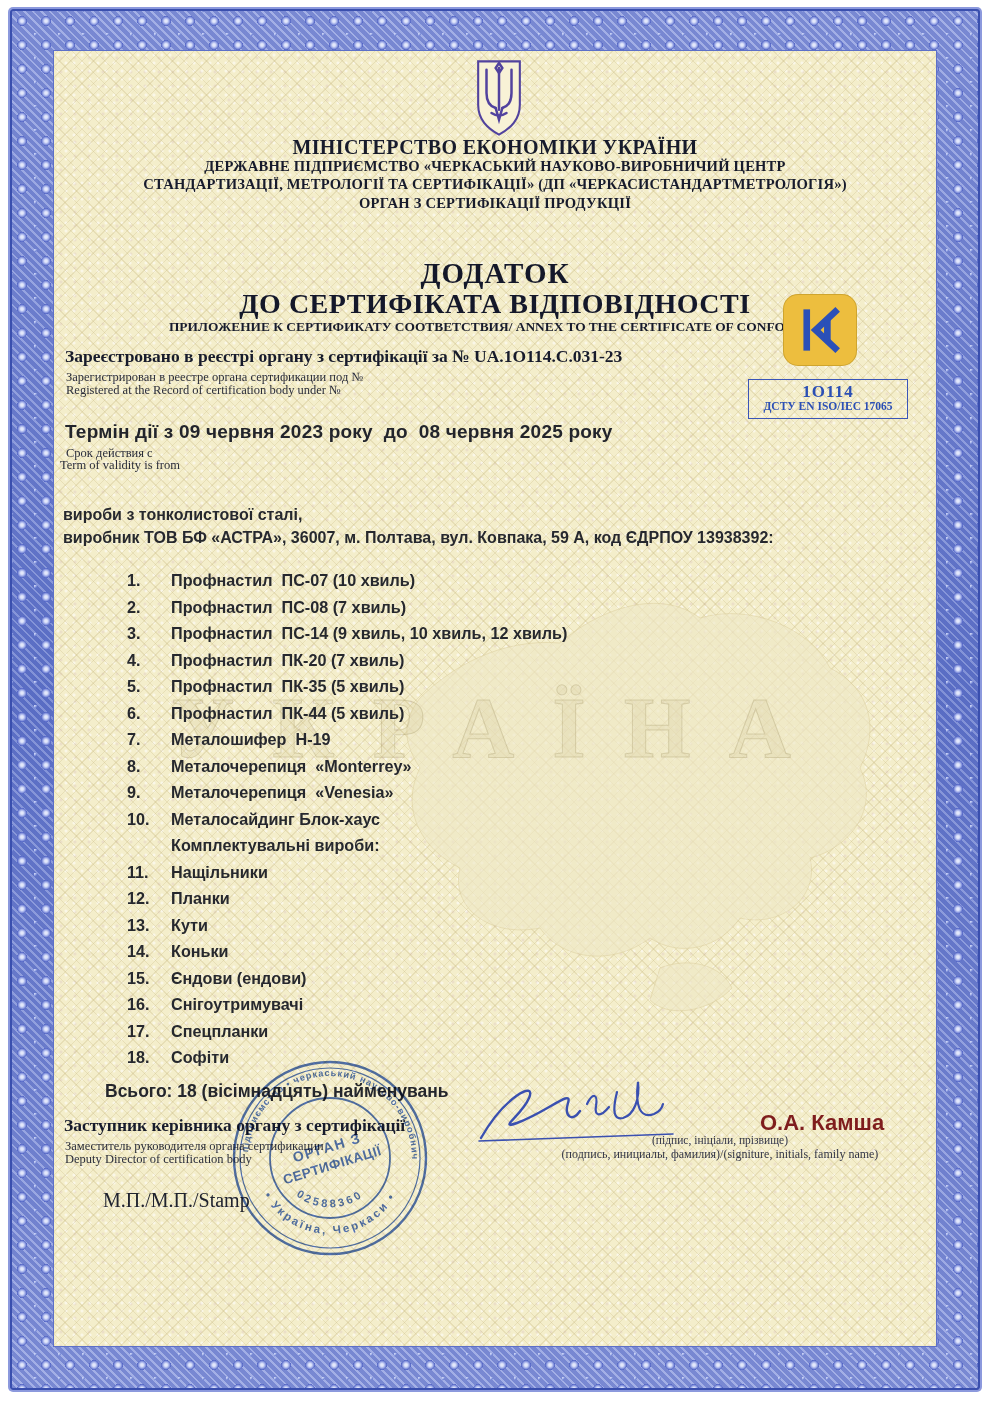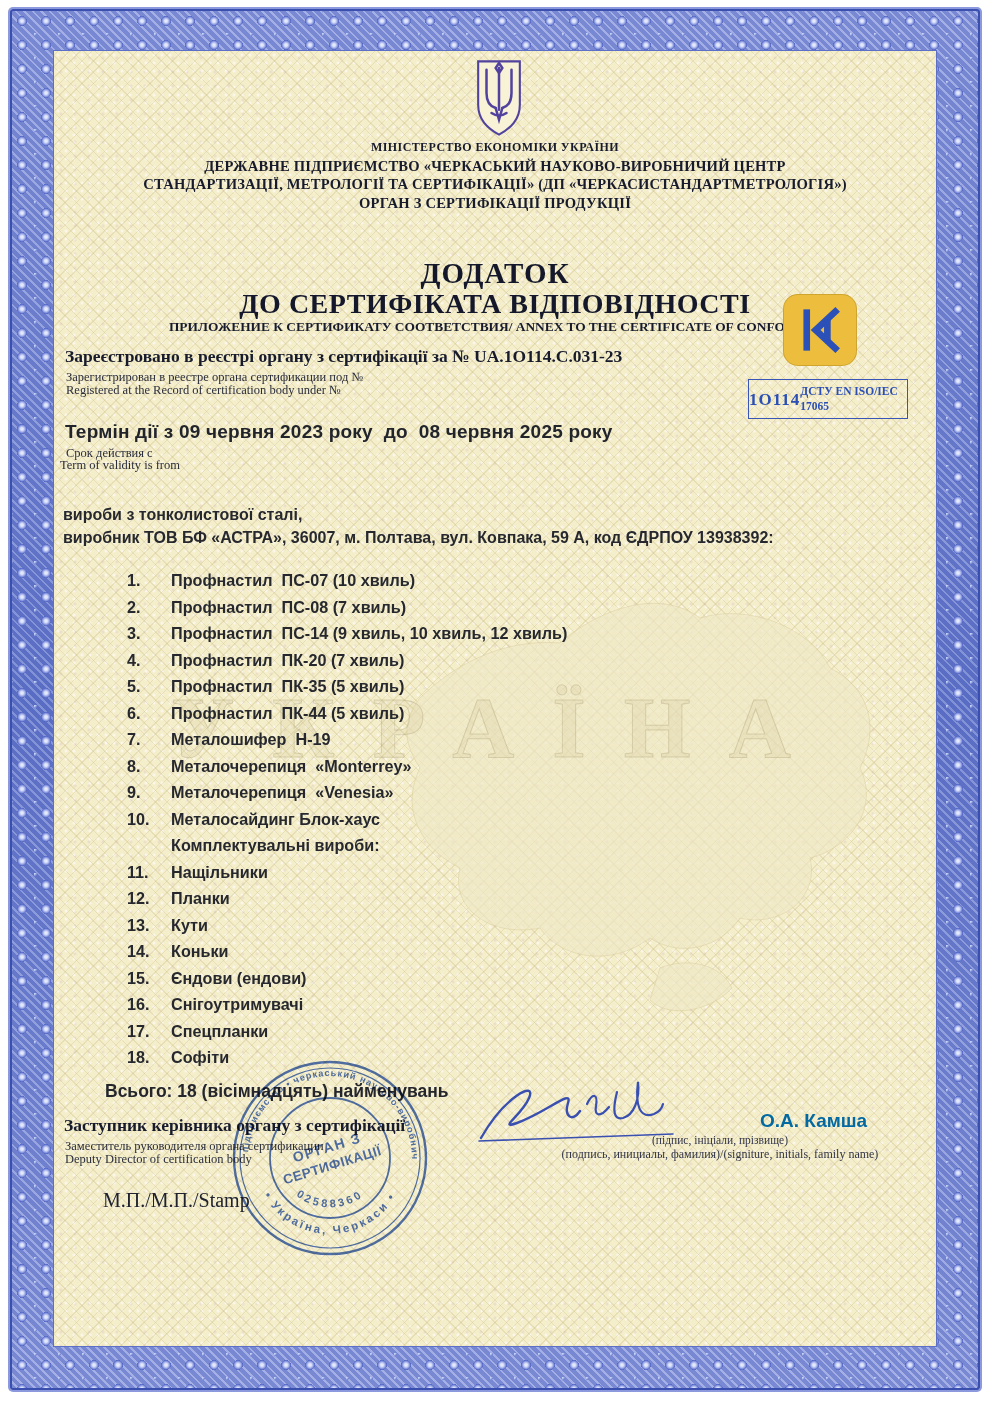--- a/index.html
+++ b/index.html
@@ -32,36 +32,36 @@
     background-size:auto,auto,8px 8px,14px 14px;
     border:1.5px solid #5d70c8;
   }
   .abs{position:absolute;}
   .center{text-align:center;}
   .serifB{font-family:"Liberation Serif",serif; font-weight:bold;}
   .sansB{font-family:"Liberation Sans",sans-serif; font-weight:bold;}
   .small-sub{font-family:"Liberation Serif",serif; font-size:12.5px; color:#2a2d3a; line-height:13px;}
 
   .org-header{left:60px; right:70px; top:138px; line-height:18.6px; color:#171b2c;}
-  .org-header .l1{font-size:12px; letter-spacing:.4px;}
+  .org-header .l1{font-size:20px; letter-spacing:.4px;}
   .org-header .l2{font-size:14.6px; letter-spacing:.2px;}
 
   .doc-title1{left:0; right:10px; top:257px; font-size:29px; letter-spacing:1px; color:#14182a;}
   .doc-title2{left:0; right:10px; top:288px; font-size:28px; letter-spacing:.5px; color:#14182a;}
   .doc-subtitle{left:40px; right:40px; top:319px; font-size:13.4px; color:#171b2c;}
 
   .mark-box{
     left:783px; top:294px; width:74px; height:72px; background:#edbe3e;
     border-radius:15px; box-shadow:inset 0 0 0 1px rgba(120,90,0,.25);
     display:flex; align-items:center; justify-content:center;
   }
   .code-box{
     left:748px; top:379px; width:158px; height:38px;
     border:1.5px solid #3a55b8; color:#2b4fb5;
-    display:flex; flex-direction:row; align-items:center; justify-content:center;
+    display:flex; flex-direction:column; align-items:center; justify-content:center;
     line-height:15px;
   }
   .code-box .c1{font-size:17px; letter-spacing:1px;}
   .code-box .c2{font-size:11.5px;}
 
   .reg-main{left:65px; top:346px; font-size:17.5px; color:#171b2c;}
   .reg-ru{left:66px; top:371px;}
   .reg-en{left:66px; top:384px;}
 
   .val-main{left:65px; top:421px; font-size:19px; color:#22242c; letter-spacing:.2px;}
@@ -77,21 +77,21 @@
   .list-row .num{width:44px; flex:0 0 44px;}
   .list-row .lbl{white-space:pre-wrap;}
 
   .total-line{left:105px; top:1081px; font-size:17.5px; color:#24262c;}
 
   .sig-title{left:64px; top:1115px; font-size:17.5px; color:#171b2c;}
   .sig-ru{left:65px; top:1140px;}
   .sig-en{left:65px; top:1153px;}
   .mp-stamp{left:103px; top:1189px; font-size:20px; font-family:"Liberation Serif",serif; color:#20232f;}
 
-  .sig-name{left:760px; top:1110px; font-size:19px; color:#0369a1;}
+  .sig-name{left:760px; top:1110px; font-size:22px; color:#7f1d1d;}
   .sig-cap1{left:540px; top:1134px; width:360px; text-align:center; font-size:11.5px; color:#323548;}
   .sig-cap2{left:500px; top:1147px; width:440px; text-align:center; font-size:12px; color:#323548;}
 
   .signature-svg{left:475px; top:1074px; z-index:6;}
   .stamp-svg{left:230px; top:1058px; z-index:7; opacity:.82; mix-blend-mode:multiply;}
 
   .wm-map{left:360px; top:548px; z-index:1; opacity:.65;}
   .wm-text{
     left:0; right:0; top:678px; z-index:1; text-align:center;
     font-family:"Liberation Serif",serif; font-weight:bold; font-size:86px;

